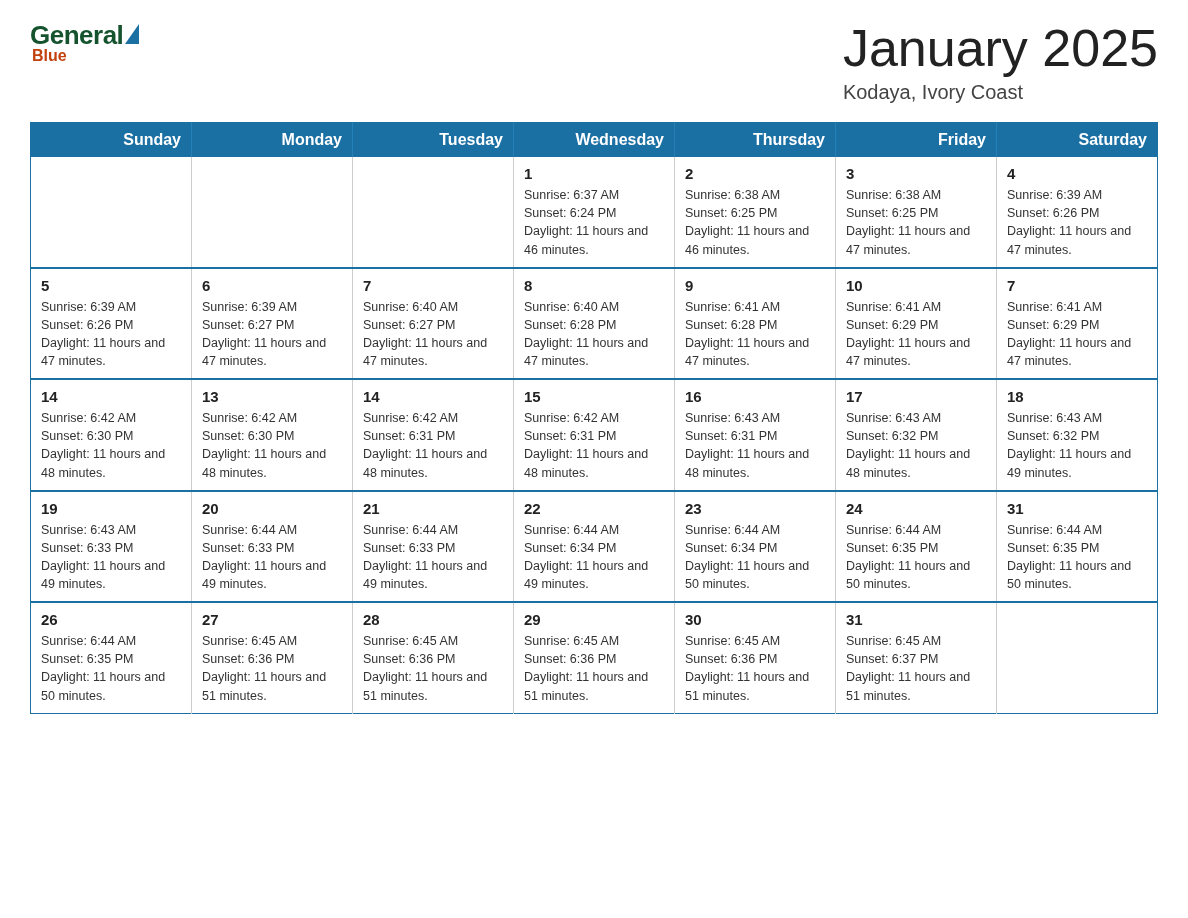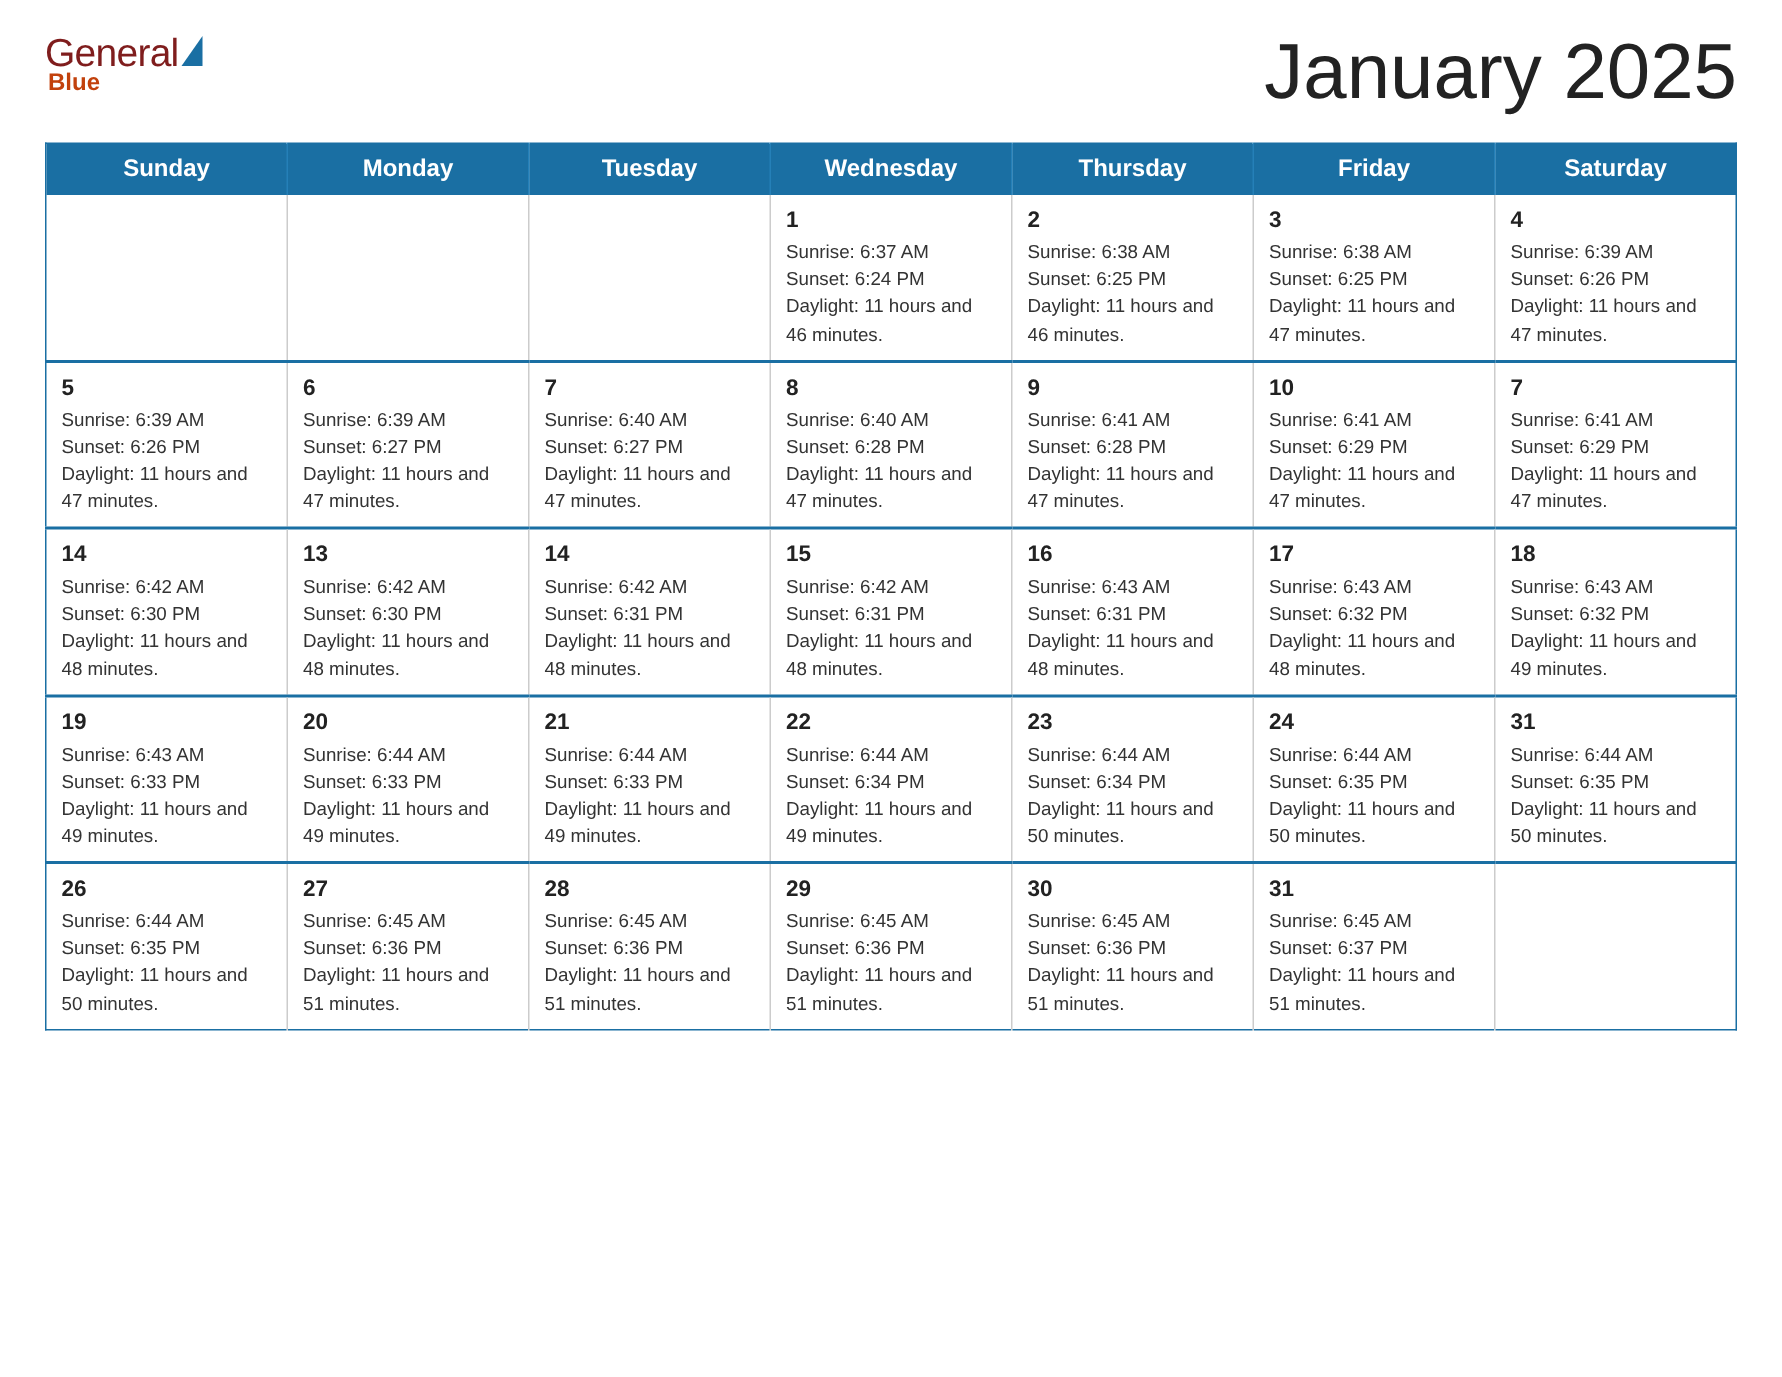--- a/index.html
+++ b/index.html
@@ -20,22 +20,22 @@
       display: flex;
       flex-direction: column;
       align-items: flex-start;
     }
     .logo-top {
       display: flex;
       align-items: center;
     }
     .logo-general {
       font-size: 26px;
-      font-weight: normal;
-      color: #7f1d1d;
+      font-weight: bold;
+      color: #14532d;
       letter-spacing: -0.5px;
     }
     .logo-triangle {
       width: 0;
       height: 0;
       border-left: 14px solid transparent;
       border-bottom: 20px solid #1a6fa3;
       margin-left: 2px;
       margin-top: -4px;
     }
@@ -64,21 +64,21 @@
       width: 100%;
       border-collapse: collapse;
       border: 1px solid #1a6fa3;
     }
     .calendar thead tr th {
       background-color: #1a6fa3;
       color: #fff;
       font-size: 16px;
       font-weight: bold;
       padding: 8px 10px;
-      text-align: center;
+      text-align: right;
       border-right: 1px solid #2580b8;
     }
     .calendar thead tr th:last-child {
       border-right: none;
     }
     .calendar tbody tr td {
       vertical-align: top;
       padding: 8px 10px;
       width: 14.28%;
       min-height: 110px;
@@ -115,20 +115,21 @@
 <div class="header-area">
   <div class="logo">
     <div class="logo-top">
       <span class="logo-general">General</span>
       <div class="logo-triangle"></div>
     </div>
     <div class="logo-bottom">Blue</div>
   </div>
   <div class="title-area">
     <div class="month-title">January 2025</div>
+    <div class="location">Kodaya, Ivory Coast</div>
   </div>
 </div>
 
 <table class="calendar">
   <thead>
     <tr>
     <th>Sunday</th>
         <th>Monday</th>
         <th>Tuesday</th>
         <th>Wednesday</th>

